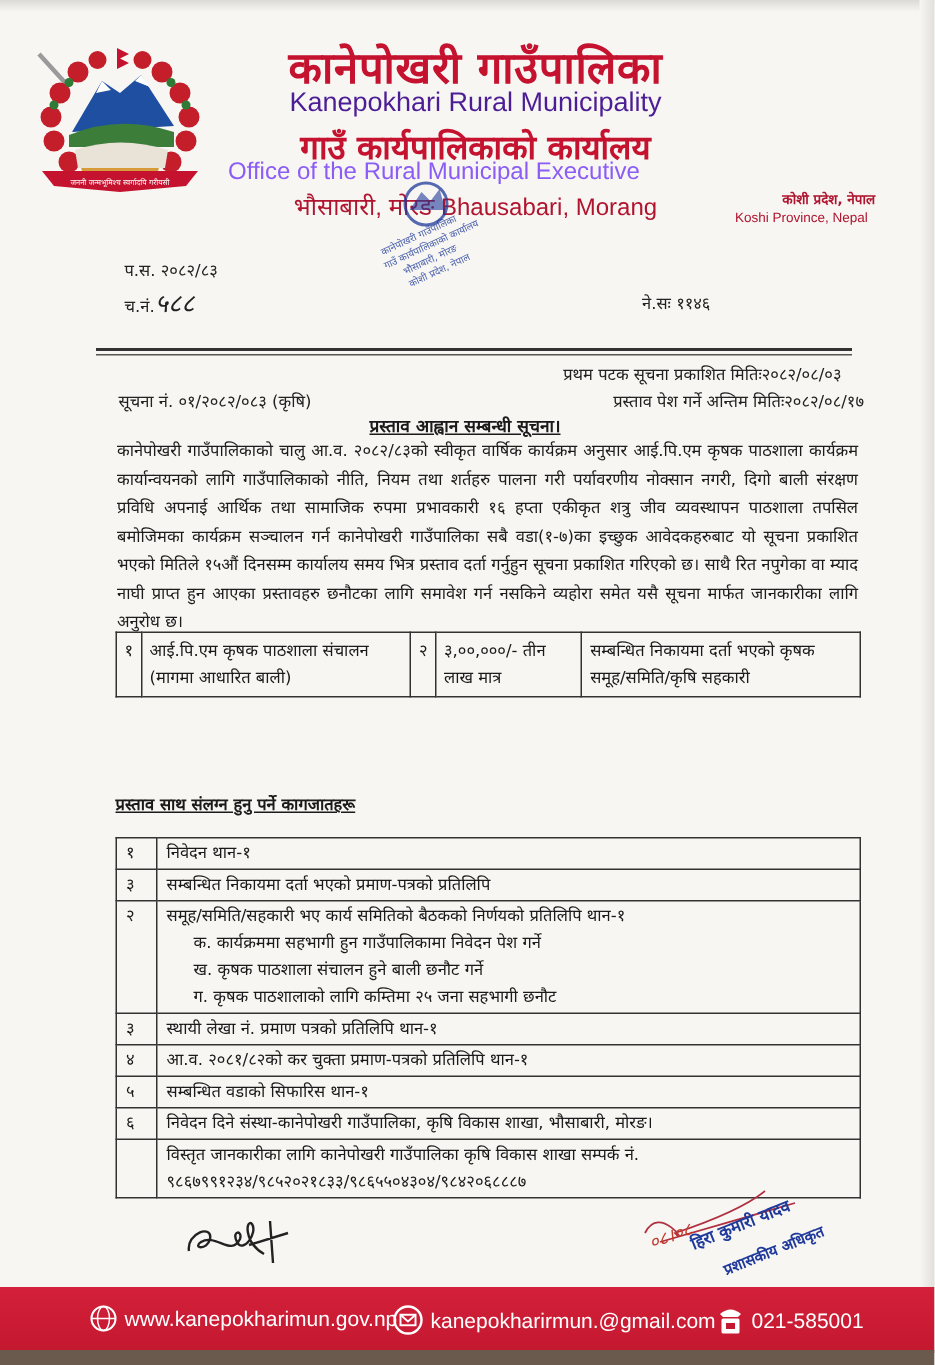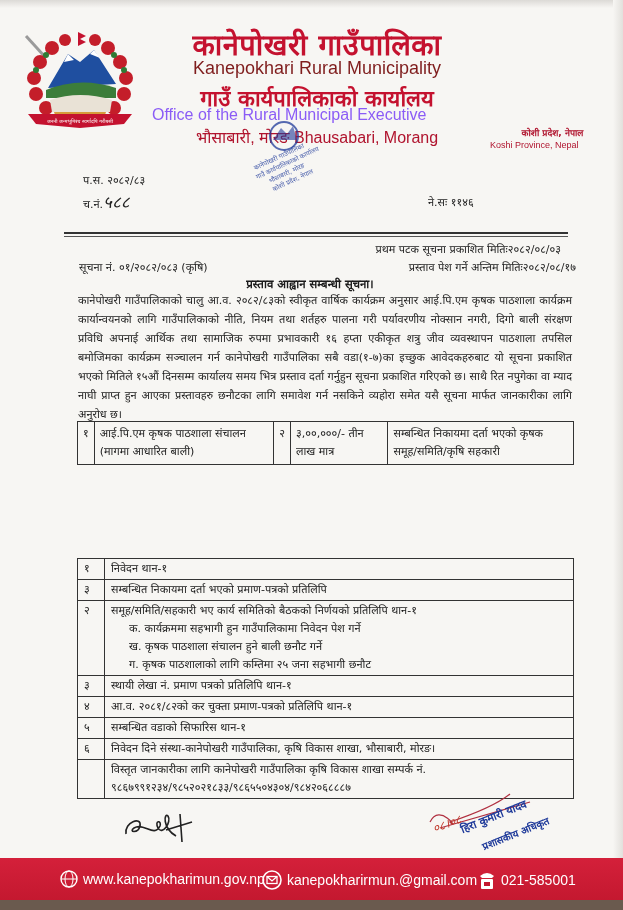--- a/index.html
+++ b/index.html
@@ -4,36 +4,36 @@
 <style>
   html, body { margin:0; padding:0; }
   body { width:623px; height:910px; background:#f4f3f0; position:relative; overflow:hidden;
          font-family:"DejaVu Sans", sans-serif; color:#1a1a1a; }
   .page { position:absolute; left:0; top:0; width:623px; height:896px; background:#f7f6f3; }
   .shade-top { position:absolute; left:0; top:0; width:623px; height:8px; background:linear-gradient(#dcdad6,#f7f6f3); }
   .shade-right { position:absolute; right:0; top:0; width:10px; height:860px; background:linear-gradient(90deg,#f7f6f3,#e2e0dc); }
 
   .emblem { position:absolute; left:20px; top:28px; width:120px; height:105px; }
   .hdr-np1 { position:absolute; left:152px; top:24px; width:330px; text-align:center; font-size:29px; font-weight:bold; color:#c4122f; letter-spacing:0.5px; }
-  .hdr-en1 { position:absolute; left:152px; top:58px; width:330px; text-align:center; font-size:18px; color:#7f1d1d; font-family:"Liberation Sans", sans-serif; }
+  .hdr-en1 { position:absolute; left:152px; top:58px; width:330px; text-align:center; font-size:18px; color:#4c1d95; font-family:"Liberation Sans", sans-serif; }
   .hdr-np2 { position:absolute; left:152px; top:82px; width:330px; text-align:center; font-size:22px; font-weight:bold; color:#c4122f; }
   .hdr-en2 { position:absolute; left:152px; top:106px; width:330px; text-align:left; font-size:16px; color:#8b5cf6; font-family:"Liberation Sans", sans-serif; }
   .hdr-np3 { position:absolute; left:152px; top:126px; width:330px; text-align:center; font-size:16px; color:#b0142e; font-family:"Liberation Sans", sans-serif; }
   .prov-np { position:absolute; left:490px; top:126px; width:125px; text-align:center; font-size:9px; font-weight:bold; color:#b0142e; }
   .prov-en { position:absolute; left:490px; top:140px; width:125px; text-align:left; font-size:9px; color:#b0142e; font-family:"Liberation Sans", sans-serif; }
 
   .stamp { position:absolute; left:245px; top:118px; width:78px; height:78px; }
 
   .meta { position:absolute; font-size:11px; color:#222; }
   .chn-hand { font-size:17px; font-family:"DejaVu Serif", serif; color:#222; font-style:italic; }
   .rule1 { position:absolute; left:64px; top:232px; width:504px; height:2px; background:#333; }
   .rule2 { position:absolute; left:64px; top:236px; width:504px; height:1px; background:#555; }
 
   .body-text { position:absolute; left:78px; top:291px; width:494px; font-size:11px; line-height:19px; text-align:justify; color:#1c1c1c; }
-  .title-center { position:absolute; left:60px; top:276px; width:500px; text-align:center; font-size:11.5px; font-weight:bold; }
+  .title-center { position:absolute; left:60px; top:276px; width:500px; text-align:center; font-size:11.5px; text-decoration:underline; font-weight:bold; }
 
   table { border-collapse:collapse; }
   .prog-table { position:absolute; left:77px; top:421px; width:497px; font-size:11px; }
   .prog-table td { border:1px solid #333; vertical-align:top; padding:3px 5px; line-height:18px; }
   .docs-title { position:absolute; left:77px; top:528px; font-size:11px; text-decoration:underline; font-weight:bold; }
   .docs-table { position:absolute; left:77px; top:558px; width:497px; font-size:11px; }
   .docs-table td { border:1px solid #333; padding:1px 6px; line-height:18px; vertical-align:top; }
   .docs-table td.n { width:14px; text-align:left; }
   .sub { padding-left:18px; display:block; }
 
@@ -127,20 +127,21 @@
     <tr>
       <td>१</td>
       <td>आई.पि.एम कृषक पाठशाला संचालन (मागमा आधारित बाली)</td>
       <td>२</td>
       <td>३,००,०००/- तीन लाख मात्र</td>
       <td>सम्बन्धित निकायमा दर्ता भएको कृषक समूह/समिति/कृषि सहकारी</td>
     </tr>
   </tbody>
     </table>
 
+  <div class="docs-title">प्रस्ताव साथ संलग्न हुनु पर्ने कागजातहरू</div>
 
   <table class="docs-table">
     <tbody>
         <tr>
       <td class="n">१</td>
       <td>निवेदन थान-१</td>
     </tr>
     <tr>
       <td class="n">३</td>
       <td>सम्बन्धित निकायमा दर्ता भएको प्रमाण-पत्रको प्रतिलिपि</td>

